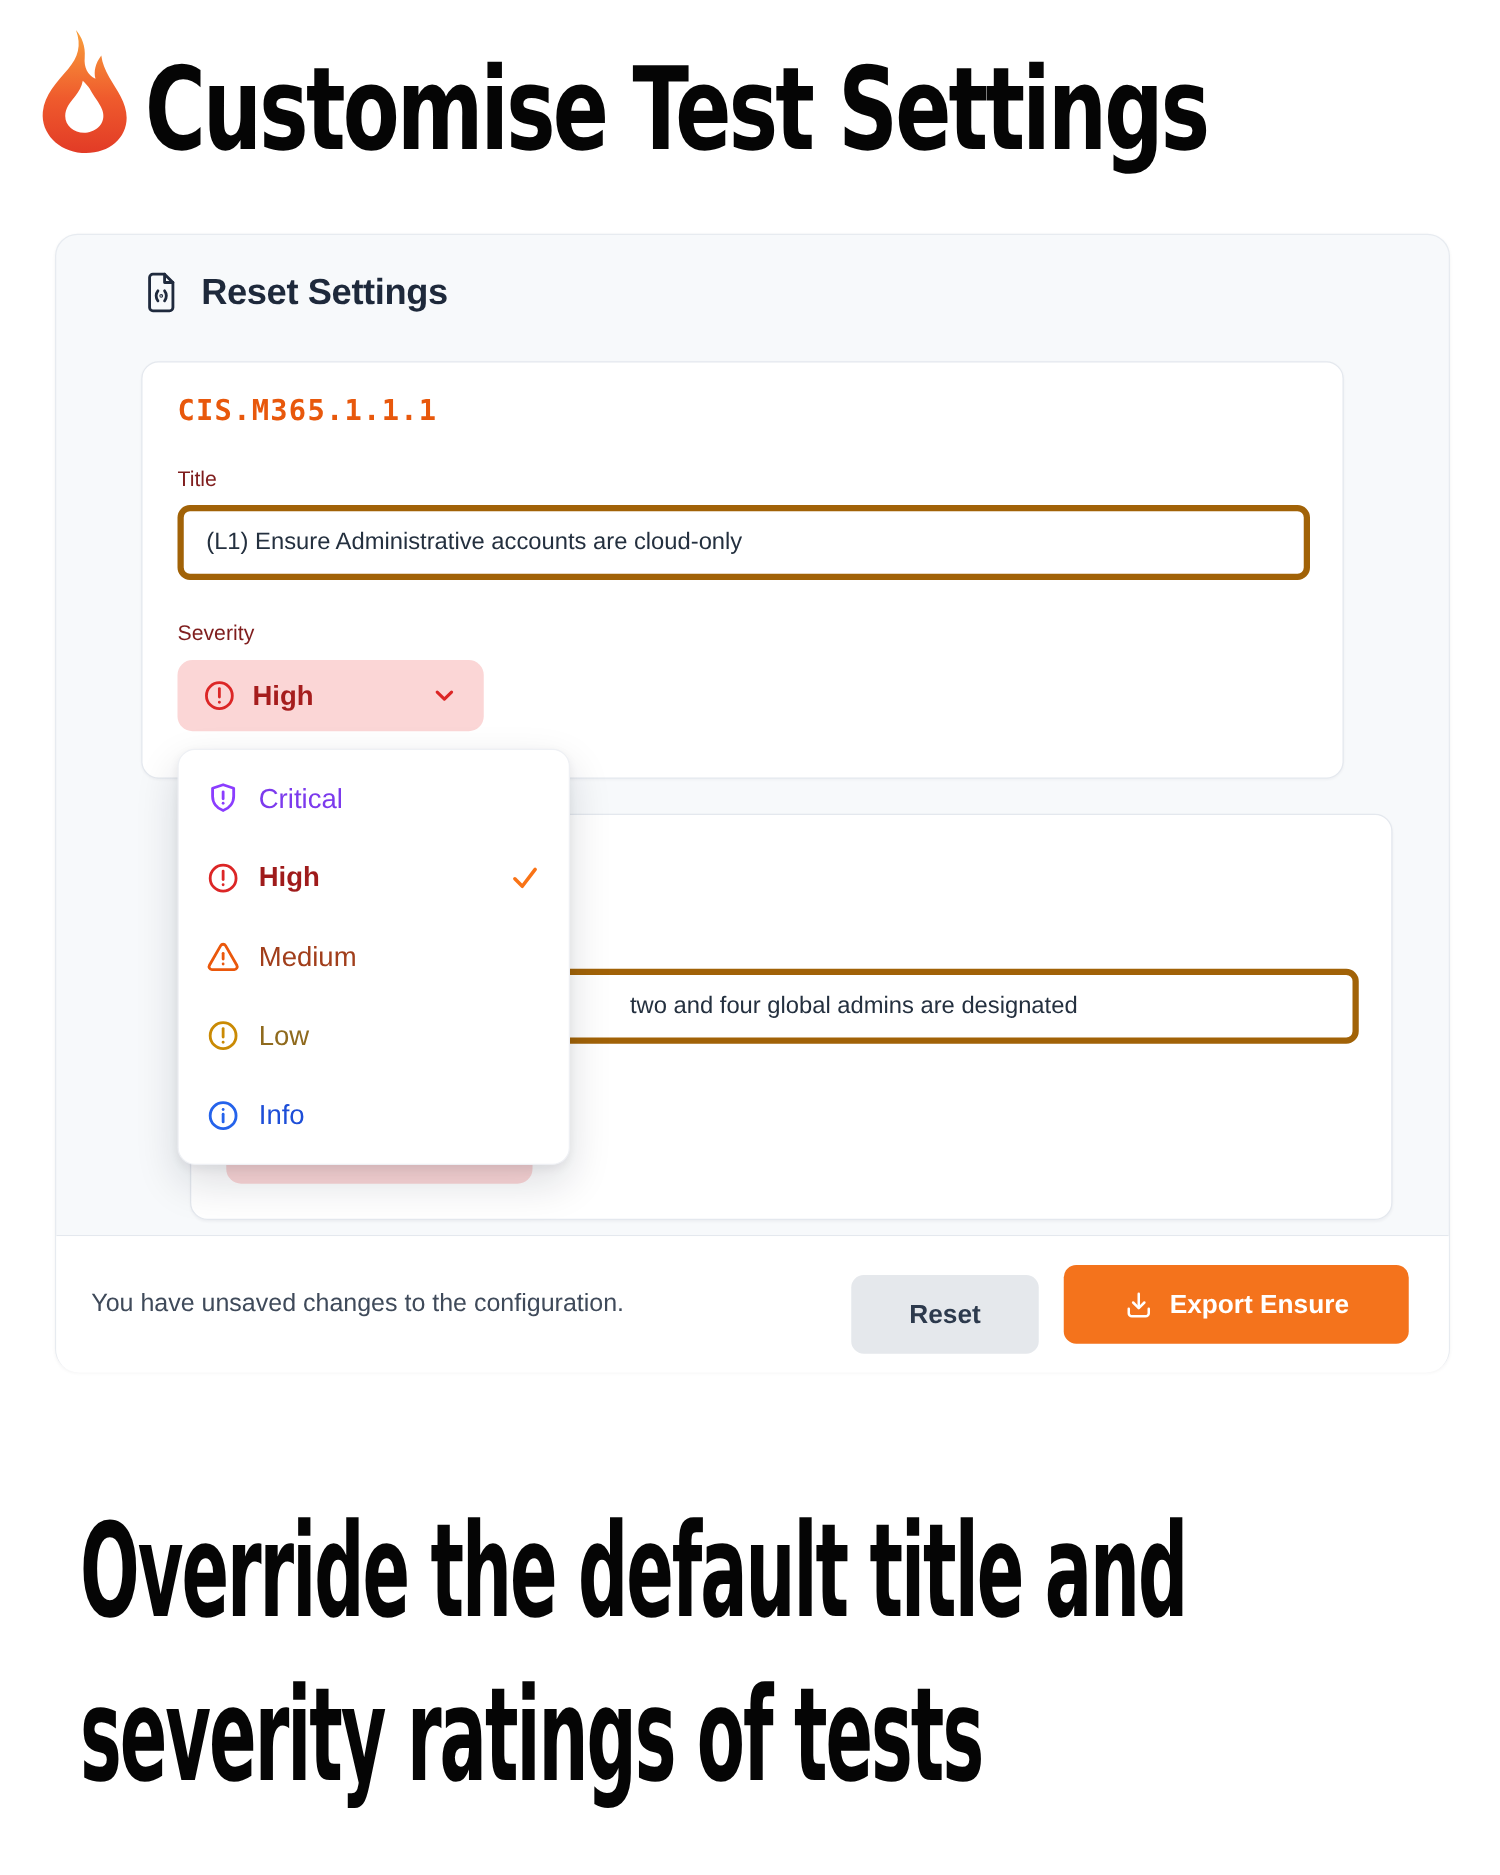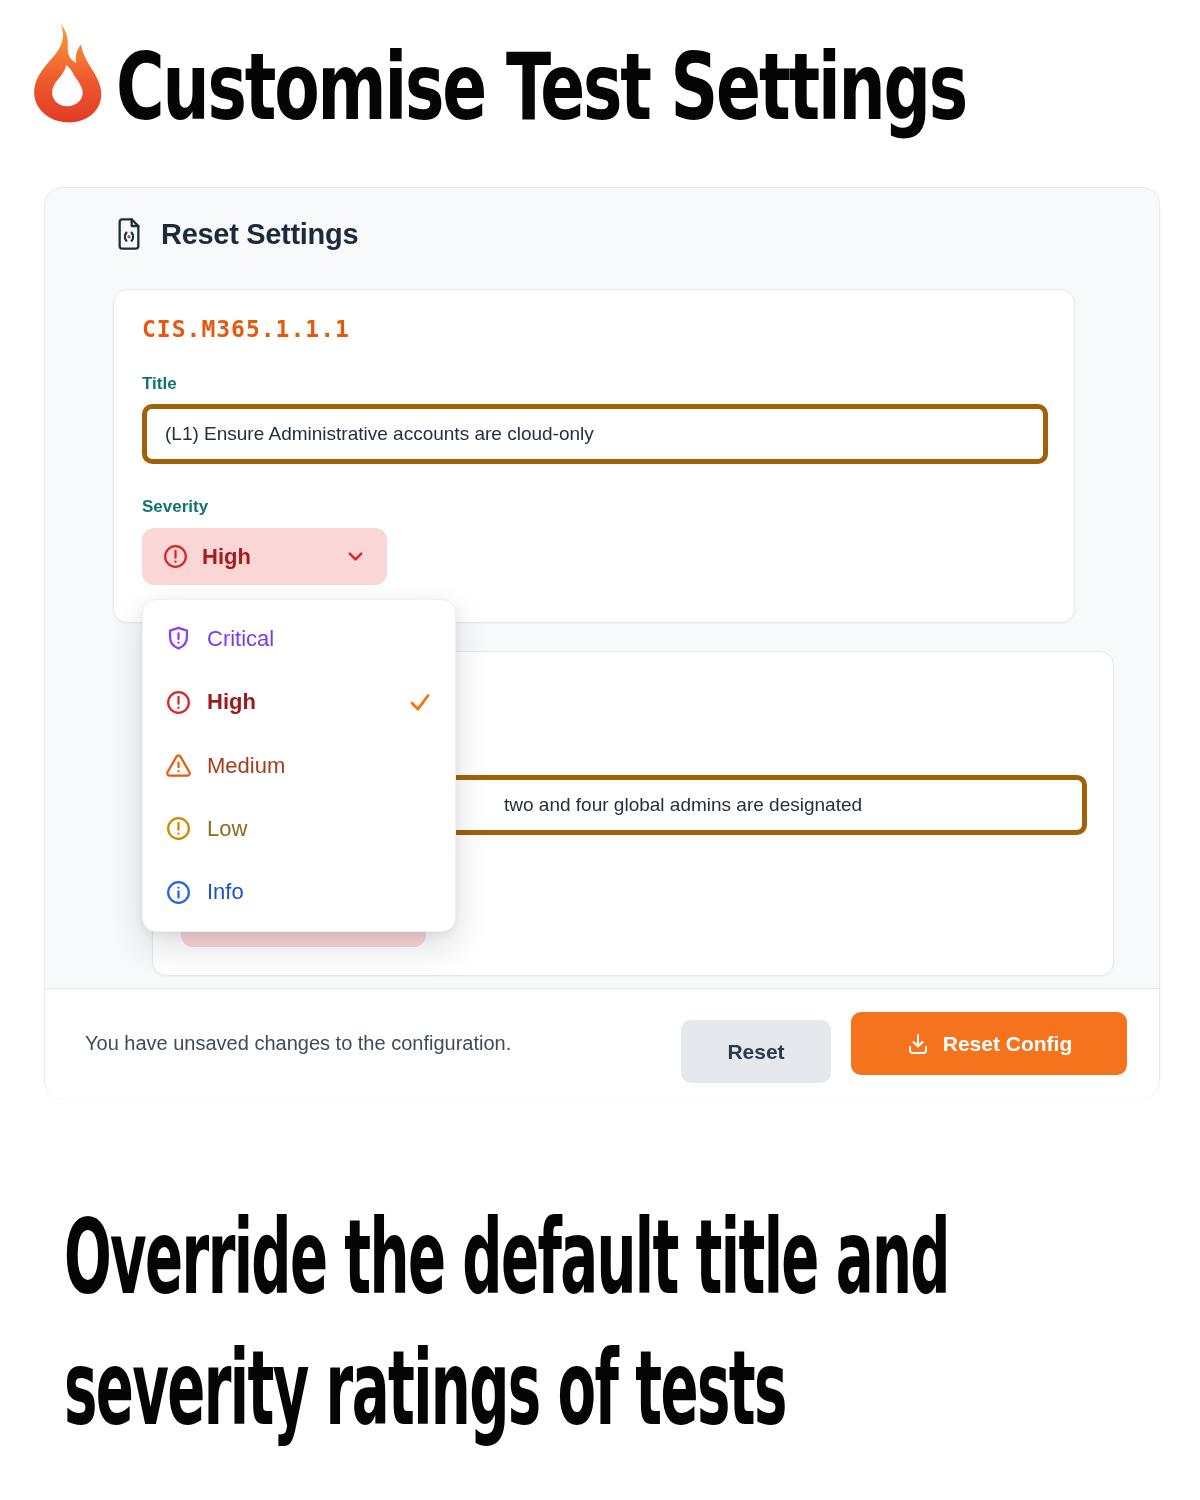--- a/index.html
+++ b/index.html
@@ -32,21 +32,21 @@
     box-shadow:0 1px 2px rgba(15,23,42,.04);
   }
   .card-1 { top:101px; height:334px; }
   .card-2 { top:463px; height:325px;margin-left:39px; }
 
   .test-code {
     position:absolute; left:28px; top:26px;
     font-family:"DejaVu Sans Mono","Liberation Mono",monospace;
     font-size:23px; font-weight:700; color:#e8580c; letter-spacing:1px;
   }
-  .field-label { position:absolute; left:28px; font-size:17px; color:#0f766e;font-weight:bold; }
+  .field-label { position:absolute; left:28px; font-size:17px; color:#7f1d1d; }
   .lbl-title { top:84px; }
   .lbl-severity { top:207px; }
   .text-input {
     position:absolute; left:28px; width:906px; height:60px;
     border:5px solid #a16207; border-radius:10px; background:#ffffff;
     font-family:"Liberation Sans",sans-serif; font-size:19px; color:#24303f;
     padding:0 18px; outline:none;
   }
   .input-1 { top:114px; }
   .input-2 { top:123px; padding-left:318px; }
@@ -79,21 +79,21 @@
   .dd-info .dd-icon { color:#2563eb; } .dd-info .dd-label { color:#1d4ed8; }
   .dd-check { width:26px; height:26px; color:#f97316; margin-left:auto; }
 
   
   .panel-footer {
     position:absolute; left:0; top:800px; width:100%; height:110px;
     background:#ffffff; border-top:1px solid #e4e8ee;
     border-radius:0 0 18px 18px;
     display:flex; align-items:center; padding:0 32px 0 28px;
   }
-  .footer-msg { font-size:20px; color:#3f4a5a; flex:1;margin-left:12px; }
+  .footer-msg { font-size:20px; color:#3f4a5a; flex:1; }
   .btn-reset {
     width:150px; height:63px; background:#e5e8ec; border:none; border-radius:10px;
     font-family:"Liberation Sans",sans-serif; font-size:21px; font-weight:600; color:#2d3a4d; cursor:pointer;margin-top:16px;
   }
   .btn-export {
     width:276px; height:63px; margin-left:20px; background:#f4731c; border:none; border-radius:10px;
     display:flex; align-items:center; justify-content:center; gap:13px;
     font-family:"Liberation Sans",sans-serif; font-size:21px; font-weight:700; color:#ffffff; cursor:pointer;
   }
   .btn-export .dl-icon { width:24px; height:24px; color:#ffffff; }
@@ -226,21 +226,21 @@
 
     <div class="panel-footer">
       <div class="footer-msg">You have unsaved changes to the configuration.</div>
       <button class="btn-reset">Reset</button>
       <button class="btn-export">
         <svg class="dl-icon" viewBox="0 0 24 24" fill="none" stroke="currentColor" stroke-width="2" stroke-linecap="round" stroke-linejoin="round" aria-hidden="true">
           <path d="M12 3v11"></path>
             <path d="m7.5 10 4.5 4.5L16.5 10"></path>
             <path d="M4 15v3.5A2.5 2.5 0 0 0 6.5 21h11a2.5 2.5 0 0 0 2.5-2.5V15"></path>
         </svg>
-        <span>Reset Config</span>
+        <span>Export Ensure</span>
       </button>
     </div>
 
   </section>
 
   <div class="caption">
     <div>Override the default title and</div>
     <div>severity ratings of tests</div>
   </div>
 

